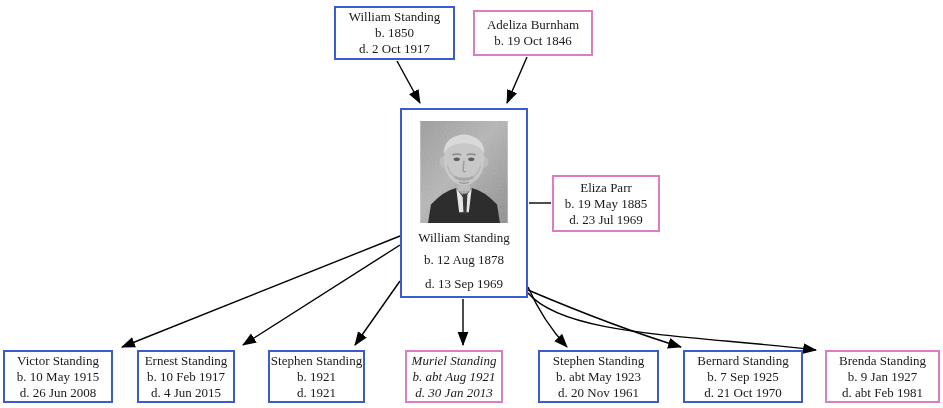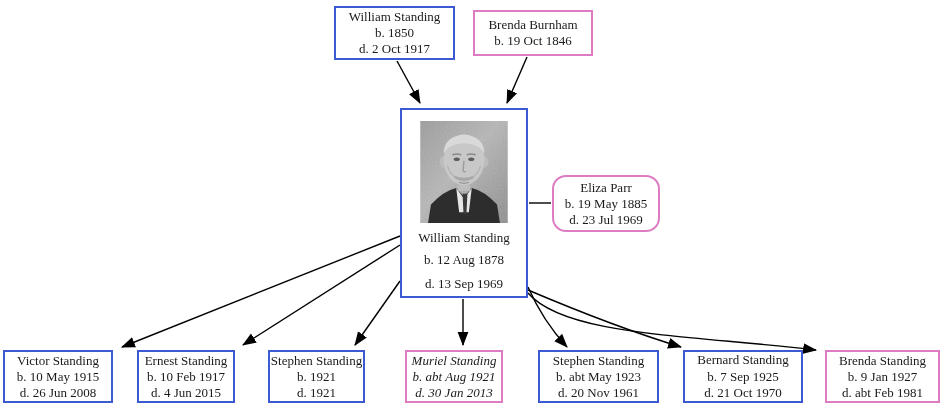--- a/index.html
+++ b/index.html
@@ -38,39 +38,39 @@
     justify-content:center;
     text-align:center;
     font-size:13px;
     line-height:16px;
     cursor:pointer;
   }
   .pbox.male{border-color:var(--male-border);}
   .pbox.female{border-color:var(--female-border);}
   #box-father{left:334px;top:6px;width:121px;height:54px;}
   #box-mother{left:473px;top:10px;width:120px;height:46px;}
-  #box-spouse{left:552px;top:175px;width:108px;height:57px;border-radius:14px;}
+  #box-spouse{left:552px;top:175px;width:108px;height:57px;}
   #box-subject{
     left:400px;top:108px;width:128px;height:190px;
     justify-content:flex-start;
   }
   #box-subject .photo-wrap{
     margin:11px auto 0;
     width:90px;height:105px;
     display:block;
   }
   #box-subject .sname{margin-top:4px;line-height:21px;}
   #box-subject .sline{line-height:24px;}
   .child{top:350px;height:53px;}
   #box-child0{left:3px;width:110px;}
   #box-child1{left:137px;width:98px;}
   #box-child2{left:268px;width:97px;}
   #box-child3{left:405px;width:98px;font-style:italic;}
   #box-child4{left:538px;width:121px;}
-  #box-child5{left:683px;width:120px;justify-content:space-between;}
+  #box-child5{left:683px;width:120px;}
   #box-child6{left:825px;width:115px;text-align:right;}
 </style>
 </head>
 <body>
 
 <div class="canvas">
 
   <svg class="wires" viewBox="0 0 943 408">
     <defs>
       <marker id="ah" markerUnits="userSpaceOnUse" markerWidth="14" markerHeight="12" viewBox="0 0 13 10" refX="12" refY="5" orient="auto">
@@ -89,21 +89,21 @@
     <path d="M528,293 C565,336 690,335 816,350" marker-end="url(#ah)"></path>
   </svg>
 
   <div class="pbox male" id="box-father">
     <div>William Standing</div>
     <div>b. 1850</div>
     <div>d. 2 Oct 1917</div>
   </div>
 
   <div class="pbox female" id="box-mother">
-    <div>Brenda Burnham</div>
+    <div>Adeliza Burnham</div>
     <div>b. 19 Oct 1846</div>
   </div>
 
   <div class="pbox male" id="box-subject">
     <svg class="photo-wrap" viewBox="0 0 90 105">
       <defs>
         <linearGradient id="bgG" x1="0" y1="0" x2="1" y2="1">
           <stop offset="0" stop-color="#9b9b9b"></stop>
           <stop offset="0.45" stop-color="#b7b7b7"></stop>
           <stop offset="1" stop-color="#8d8d8d"></stop>

